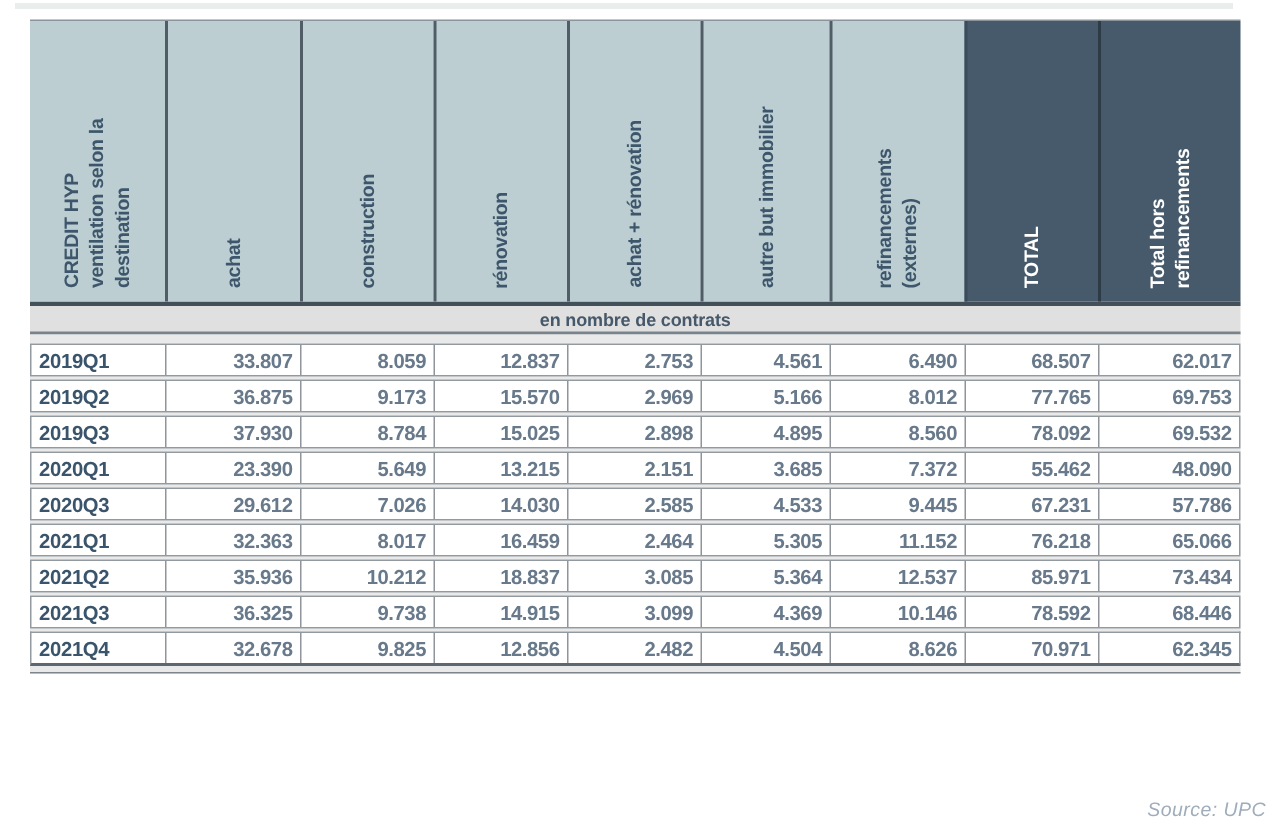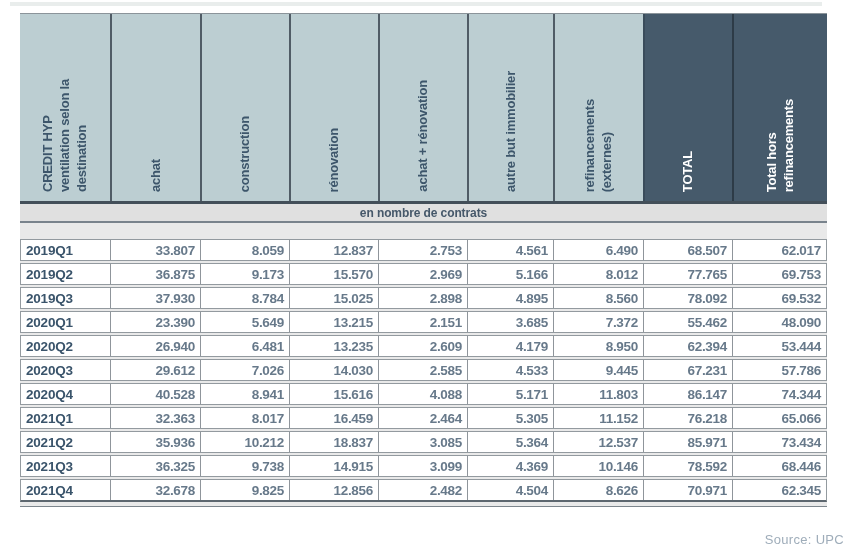--- a/index.html
+++ b/index.html
@@ -31,34 +31,34 @@
 
   
   .unit-row{
     height:22px;background:#e0e0e0;box-sizing:border-box;
     border-top:3px solid #434f59;border-bottom:2px solid #79838c;
     display:flex;align-items:center;justify-content:center;
     font-size:12px;font-weight:bold;color:#46586a;letter-spacing:-0.1px;
   }
 
   
-  .tbody{background:#e9e9e9;padding-top:16px;border-bottom:1px solid #7d868d;}
+  .tbody{background:#e9e9e9;padding-top:6px;border-bottom:1px solid #7d868d;}
   .trow{
     box-sizing:border-box;width:807px;height:22px;margin-bottom:2px;
     display:grid;grid-template-columns:89px 90px 89px 89px 89px 86px 90px 89px 1fr;
     background:#ffffff;
     border:1px solid #939a9f;
   }
   .trow:last-child{margin-bottom:4px;border-bottom:2px solid #5d676f;height:23px;}
   .cell{display:flex;align-items:center;box-sizing:border-box;border-left:1px solid #8f959b;overflow:hidden;}
   .cell:first-child{border-left:none;}
   .qcell{font-size:13.5px;font-weight:bold;color:#3a546b;padding-left:5px;letter-spacing:-0.2px;}
   .vcell{font-size:13.5px;font-weight:bold;color:#67798a;justify-content:flex-end;padding-right:5px;letter-spacing:-0.3px;}
 
-  .source{position:absolute;right:5px;bottom:8px;font-size:13px;color:#9fadba;letter-spacing:0.3px;}
+  .source{position:absolute;right:5px;bottom:8px;font-size:13px;color:#9fadba;letter-spacing:0.3px;font-style:italic;}
 </style>
 </head>
 <body>
 
 <div class="top-strip"></div>
 
 <div class="table-wrap">
   <div class="header-row">
     <div class="hcell">
       <span class="vtext">CREDIT HYP
@@ -138,55 +138,33 @@
     <div class="cell vcell">23.390</div>
     <div class="cell vcell">5.649</div>
     <div class="cell vcell">13.215</div>
     <div class="cell vcell">2.151</div>
     <div class="cell vcell">3.685</div>
     <div class="cell vcell">7.372</div>
     <div class="cell vcell">55.462</div>
     <div class="cell vcell">48.090</div>
   </div>
 
-  <div class="trow">
-    <div class="cell qcell">2020Q2</div>
-    <div class="cell vcell">26.940</div>
-    <div class="cell vcell">6.481</div>
-    <div class="cell vcell">13.235</div>
-    <div class="cell vcell">2.609</div>
-    <div class="cell vcell">4.179</div>
-    <div class="cell vcell">8.950</div>
-    <div class="cell vcell">62.394</div>
-    <div class="cell vcell">53.444</div>
-  </div>
 
   <div class="trow">
     <div class="cell qcell">2020Q3</div>
     <div class="cell vcell">29.612</div>
     <div class="cell vcell">7.026</div>
     <div class="cell vcell">14.030</div>
     <div class="cell vcell">2.585</div>
     <div class="cell vcell">4.533</div>
     <div class="cell vcell">9.445</div>
     <div class="cell vcell">67.231</div>
     <div class="cell vcell">57.786</div>
   </div>
 
-  <div class="trow">
-    <div class="cell qcell">2020Q4</div>
-    <div class="cell vcell">40.528</div>
-    <div class="cell vcell">8.941</div>
-    <div class="cell vcell">15.616</div>
-    <div class="cell vcell">4.088</div>
-    <div class="cell vcell">5.171</div>
-    <div class="cell vcell">11.803</div>
-    <div class="cell vcell">86.147</div>
-    <div class="cell vcell">74.344</div>
-  </div>
 
   <div class="trow">
     <div class="cell qcell">2021Q1</div>
     <div class="cell vcell">32.363</div>
     <div class="cell vcell">8.017</div>
     <div class="cell vcell">16.459</div>
     <div class="cell vcell">2.464</div>
     <div class="cell vcell">5.305</div>
     <div class="cell vcell">11.152</div>
     <div class="cell vcell">76.218</div>

